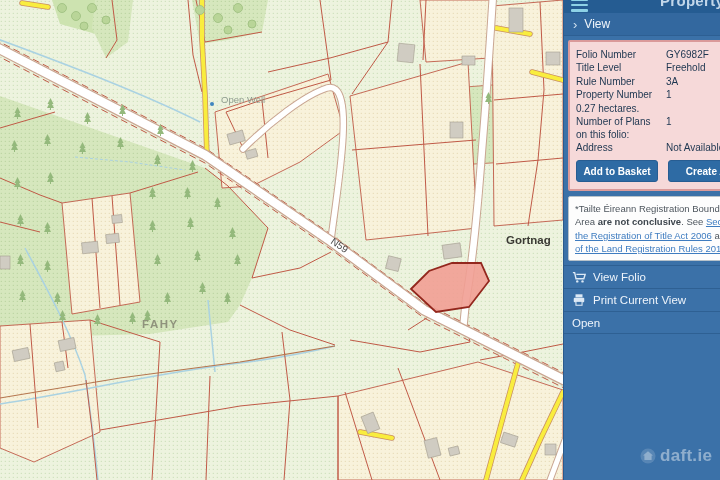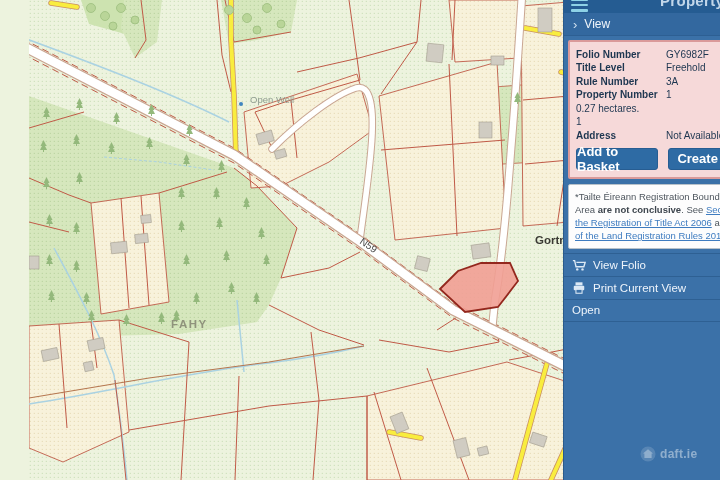--- a/index.html
+++ b/index.html
@@ -1,57 +1,57 @@
 <!DOCTYPE html>
 <html><head>
 <meta charset="utf-8">
 <style>
   html,body{margin:0;padding:0;background:#888;}
   *{box-sizing:border-box;font-family:"Liberation Sans",sans-serif;}
   .stage{position:relative;width:720px;height:480px;overflow:hidden;background:#edf3de;}
 
   
-  .map{position:absolute;left:0;top:0;width:602px;height:480px;overflow:hidden;padding-left:29px;}
+  .map{position:absolute;left:0;top:0;width:602px;height:480px;overflow:hidden;}
   .map svg{display:block;}
   .map text{font-family:"Liberation Sans",sans-serif;}
 
   
   .sidebar{position:absolute;left:563px;top:0;width:210px;height:480px;
            background:#3b71a8;border-left:1px solid #2a5a8c;color:#eef4fb;}
   .sb-header{position:relative;height:13px;background:#255c92;overflow:hidden;}
   .hamburger{position:absolute;left:7px;top:-4px;width:17px;cursor:pointer;}
   .hamburger span{display:block;height:2.6px;margin:2.6px 0;background:#8ed2e6;border-radius:1px;}
   .sb-title{position:absolute;left:96px;top:-8px;font-size:15px;font-weight:bold;color:#c2d7ea;letter-spacing:.3px;}
   .back-row{height:23px;background:#33689f;display:flex;align-items:center;gap:7px;
             padding-left:9px;font-size:12px;color:#f0f5fa;cursor:pointer;border-bottom:1px solid #2d5f93;}
   .back-chevron{font-size:13px;color:#cfe0ef;line-height:1;}
 
   .folio-panel{margin:4px 4px 0 4px;background:#f6d9d9;border:2px solid #da9a9a;
                border-radius:2px;padding:6px 6px 7px 6px;color:#1d3650;}
   .f-row{display:flex;font-size:10px;line-height:12.5px;padding:.5px 0;}
-  .f-label{flex:0 0 90px;font-weight:bold;padding-right:4px;}
+  .f-label{flex:0 0 90px;font-weight:normal;padding-right:4px;}
   .f-value{flex:1;}
   .btn-row{display:flex;gap:10px;margin-top:5px;}
   .blue-btn{flex:0 0 82px;height:22px;background:#2e6ba4;border:1px solid #275d92;border-radius:3px;
-            color:#fff;font-size:13px;font-weight:bold;display:flex;align-items:center;justify-content:center;cursor:pointer;}
+            color:#fff;font-size:10px;font-weight:bold;display:flex;align-items:center;justify-content:center;cursor:pointer;}
   .blue-btn.wide{flex:0 0 92px;}
 
   .disclaimer{margin:5px 4px 0 4px;background:#fdfdfd;border:1px solid #b8c2ca;border-radius:2px;
               padding:5px 6px;font-size:9.5px;line-height:1.4;color:#4e565e;}
   .disclaimer b{color:#3e464e;margin-top:24px;}
   .disclaimer a{color:#3e7cc0;text-decoration:underline;cursor:pointer;}
 
   .menu{margin-top:4px;}
   .menu-row{height:23px;display:flex;align-items:center;gap:7px;padding-left:8px;
             font-size:11.5px;color:#eef4fb;cursor:pointer;border-top:1px solid #2e6093;}
   .menu-row:last-child{border-bottom:1px solid #2e6093;}
   .menu-ic{width:14px;height:14px;flex:0 0 14px;}
 
   .watermark{position:absolute;left:76px;top:446px;display:flex;align-items:center;gap:4px;opacity:.55;}
-  .watermark .wm-text{font-size:12px;font-weight:bold;color:#d4e0ec;letter-spacing:.3px;}
+  .watermark .wm-text{font-size:17px;font-weight:bold;color:#d4e0ec;letter-spacing:.3px;}
 </style>
 </head>
 <body>
 
 <div class="stage">
 
   <div class="map">
     <svg width="563" height="480" viewBox="0 0 563 480">
       <defs>
         <pattern id="dotsBase" width="4" height="4" patternUnits="userSpaceOnUse">
@@ -299,20 +299,21 @@
         <span class="f-value">3A</span>
       </div>
       <div class="f-row">
         <span class="f-label">Property Number</span>
         <span class="f-value">1</span>
       </div>
       <div class="f-row">
         <span class="f-value">0.27 hectares.</span>
       </div>
       <div class="f-row">
+        <span class="f-label">Number of Plans on this folio:</span>
         <span class="f-value">1</span>
       </div>
       <div class="f-row">
         <span class="f-label">Address</span>
         <span class="f-value">Not Available</span>
       </div>
       <div class="btn-row">
         <div class="blue-btn">Add to Basket</div>
         <div class="blue-btn wide">Create Alert</div>
       </div>

